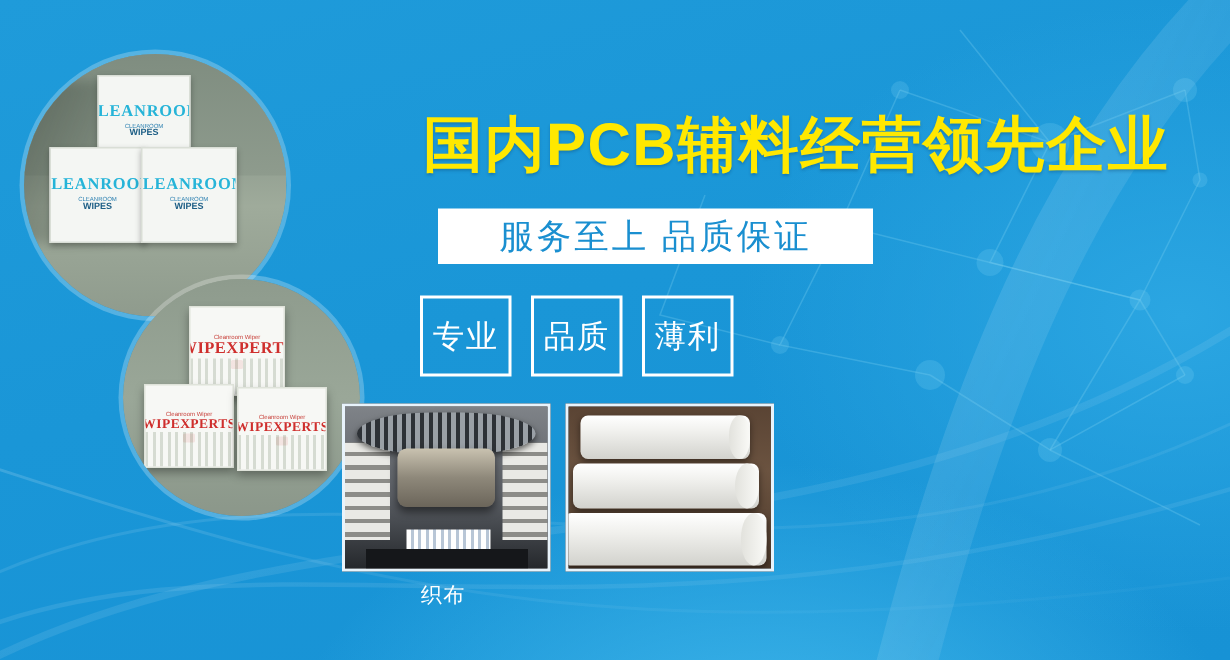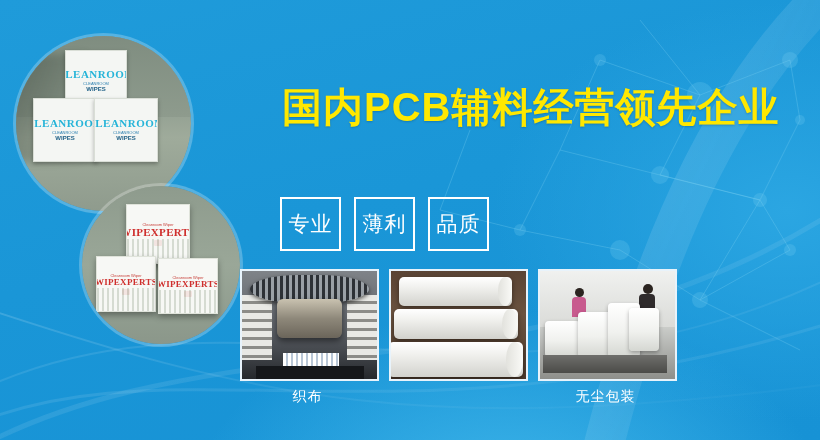--- a/index.html
+++ b/index.html
@@ -66,21 +66,21 @@
   }
   .wx-box .wx-sm{color:#c8403a;line-height:1;font-size:4px;}
   .wx-box .wx-lg{color:#cf2f2d;font-weight:bold;line-height:1;letter-spacing:.3px;
     font-family:"Liberation Serif","DejaVu Serif",serif;}
   .wx-box .wx-mark{width:8px;height:6px;background:#cf2f2d;margin-top:2px;border-radius:1px;}
   .wx-ridges{position:absolute;left:0;right:0;bottom:0;height:42%;
     background:repeating-linear-gradient(90deg,rgba(210,216,206,.9) 0 2px,rgba(247,248,245,.9) 2px 5px);}
 
   
   .headline{
-    position:absolute;left:282px;top:80px;
+    position:absolute;left:282px;top:69px;
     font-size:40px;font-weight:bold;color:#ffe800;
     letter-spacing:1px;white-space:nowrap;
     text-shadow:0 1px 2px rgba(0,40,80,.25);
   }
 
   
   .subbar{
     position:absolute;left:292px;top:139px;
     width:290px;height:37px;
     background:#ffffff;
@@ -97,21 +97,21 @@
   }
   .badge{
     width:57px;height:50px;
     border:2px solid #ffffff;
     display:flex;align-items:center;justify-content:center;
     color:#ffffff;font-size:21px;letter-spacing:1px;
   }
 
   
   .thumbs{
-    position:absolute;left:240px;top:269px;
+    position:absolute;left:228px;top:269px;
     width:572px;
     display:flex;gap:14px;
   }
   .thumb-cell{width:135px;}
   .thumb{
     position:relative;width:135px;height:108px;
     border:2px solid #e8f3fb;overflow:hidden;background:#333;
   }
   .thumb-caption{
     margin-top:7px;text-align:center;
@@ -266,30 +266,33 @@
         <span class="wx-sm">Cleanroom Wiper</span>
         <span class="wx-lg" style="font-size:9px;">WIPEXPERTS</span>
         <span class="wx-mark"></span>
         <div class="wx-ridges"></div>
       </div>
     </div>
   </div>
 
   <div class="headline">国内PCB辅料经营领先企业</div>
 
+  <div class="subbar">
+    <span class="subbar-text">服务至上 品质保证</span>
+  </div>
 
   <div class="badges">
     <div class="badge">
       <span>专业</span>
     </div>
     <div class="badge">
+      <span>品质</span>
+    </div>
+    <div class="badge">
       <span>薄利</span>
-    </div>
-    <div class="badge">
-      <span>品质</span>
     </div>
   </div>
 
   <div class="thumbs">
 
     <div class="thumb-cell">
       <div class="thumb">
         <div class="photo km-bg">
           <div class="km-spools-l"></div>
           <div class="km-spools-r"></div>
@@ -312,36 +315,15 @@
             <div class="fr-cap" style="right:0;"></div>
           </div>
           <div class="fr-roll" style="left:-2%;top:66%;width:100%;height:32%;">
             <div class="fr-cap" style="right:0;"></div>
           </div>
         </div>
       </div>
     </div>
 
 
-    <div class="thumb-cell">
-      <div class="thumb">
-        <div class="photo pk-bg">
-          <div class="pk-wall"></div>
-
-          <div class="pk-head" style="left:26%;top:16%;width:9px;height:9px;"></div>
-          <div class="pk-person" style="left:24%;top:24%;width:14px;height:20px;background:#c85a8e;"></div>
-
-          <div class="pk-head" style="left:76%;top:12%;width:10px;height:10px;"></div>
-          <div class="pk-person" style="left:73%;top:21%;width:16px;height:26px;background:#2f2b2c;"></div>
-
-          <div class="pk-bale" style="left:4%;top:46%;width:26%;height:34%;"></div>
-          <div class="pk-bale" style="left:28%;top:38%;width:26%;height:42%;"></div>
-          <div class="pk-bale" style="left:50%;top:30%;width:24%;height:50%;"></div>
-          <div class="pk-bale" style="left:66%;top:34%;width:22%;height:40%;"></div>
-
-          <div class="pk-table"></div>
-        </div>
-      </div>
-      <div class="thumb-caption">无尘包装</div>
-    </div>
 
   </div>
 </div>
 
 </body></html>

